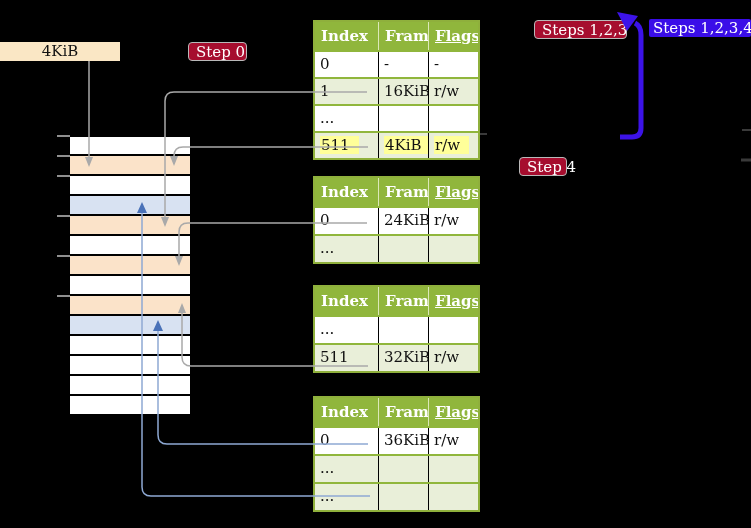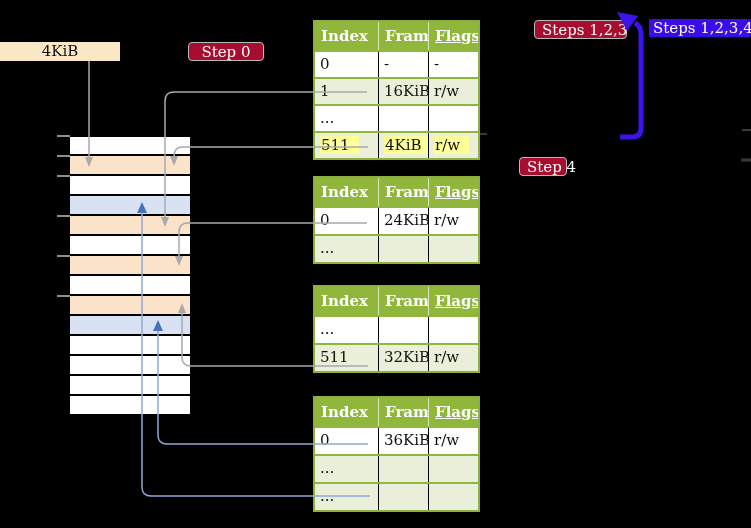--- a/index.html
+++ b/index.html
@@ -12,21 +12,21 @@
     position:absolute;left:0;top:42px;width:120px;height:19px;
     background:#FAE7C5;color:#111;font-size:15px;line-height:19px;text-align:center;
   }
   .badge{
     position:absolute;height:19px;line-height:19px;padding:0 7px;
     color:#fff;font-size:15px;text-align:center;border-radius:4px;
     border:1px solid #b9b9b9;box-sizing:border-box;white-space:nowrap;
   }
   .badge.red{background:#A60D2E;}
   .badge.blue{background:#3A0DE8;border:none;border-radius:2px;height:18px;line-height:18px;}
-  #badge-step0{left:188px;top:42px;width:76px;}
+  #badge-step0{left:188px;top:42px;width:59px;}
   #badge-steps123{left:509px;top:20px;width:93px;margin-left:25px;}
   #badge-steps1234{left:649px;top:19px;width:102px;padding:0 4px;}
   #badge-step4{left:519px;top:157px;width:48px;}
   
   #memory{position:absolute;left:70px;top:136px;width:120px;}
   .mrow{height:20px;box-sizing:border-box;border-bottom:2px solid #000;}
   .mrow:first-child{border-top:1px solid #000;}
   .mrow.white{background:#FFFFFF;}
   .mrow.peach{background:#FBE3C9;}
   .mrow.blue{background:#D8E2F2;}

